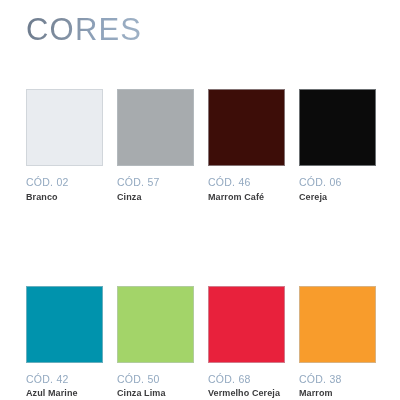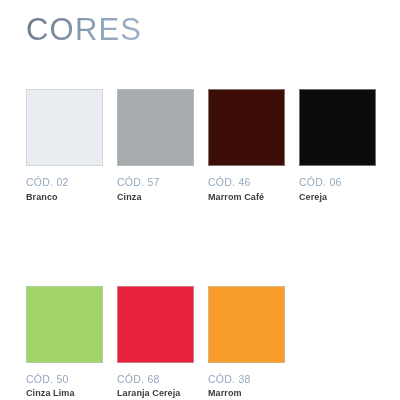--- a/index.html
+++ b/index.html
@@ -123,34 +123,41 @@
         <div class="swatch-meta">
           <div class="swatch-code">CÓD. 06</div>
           <div class="swatch-name">Cereja</div>
         </div>
       </div>
 
     </div>
 
     <div class="swatch-row row-2">
 
+      <div class="swatch-cell">
+        <div class="swatch-chip" style="background-color: rgb(0, 147, 173);"></div>
+        <div class="swatch-meta">
+          <div class="swatch-code">CÓD. 42</div>
+          <div class="swatch-name">Azul Marine</div>
+        </div>
+      </div>
 
       <div class="swatch-cell">
         <div class="swatch-chip" style="background-color: rgb(163, 212, 105);"></div>
         <div class="swatch-meta">
           <div class="swatch-code">CÓD. 50</div>
           <div class="swatch-name">Cinza Lima</div>
         </div>
       </div>
 
       <div class="swatch-cell">
         <div class="swatch-chip" style="background-color: rgb(232, 33, 60);"></div>
         <div class="swatch-meta">
           <div class="swatch-code">CÓD. 68</div>
-          <div class="swatch-name">Laranja Cereja</div>
+          <div class="swatch-name">Vermelho Cereja</div>
         </div>
       </div>
 
       <div class="swatch-cell">
         <div class="swatch-chip" style="background-color: rgb(248, 156, 44);"></div>
         <div class="swatch-meta">
           <div class="swatch-code">CÓD. 38</div>
           <div class="swatch-name">Marrom</div>
         </div>
       </div>

